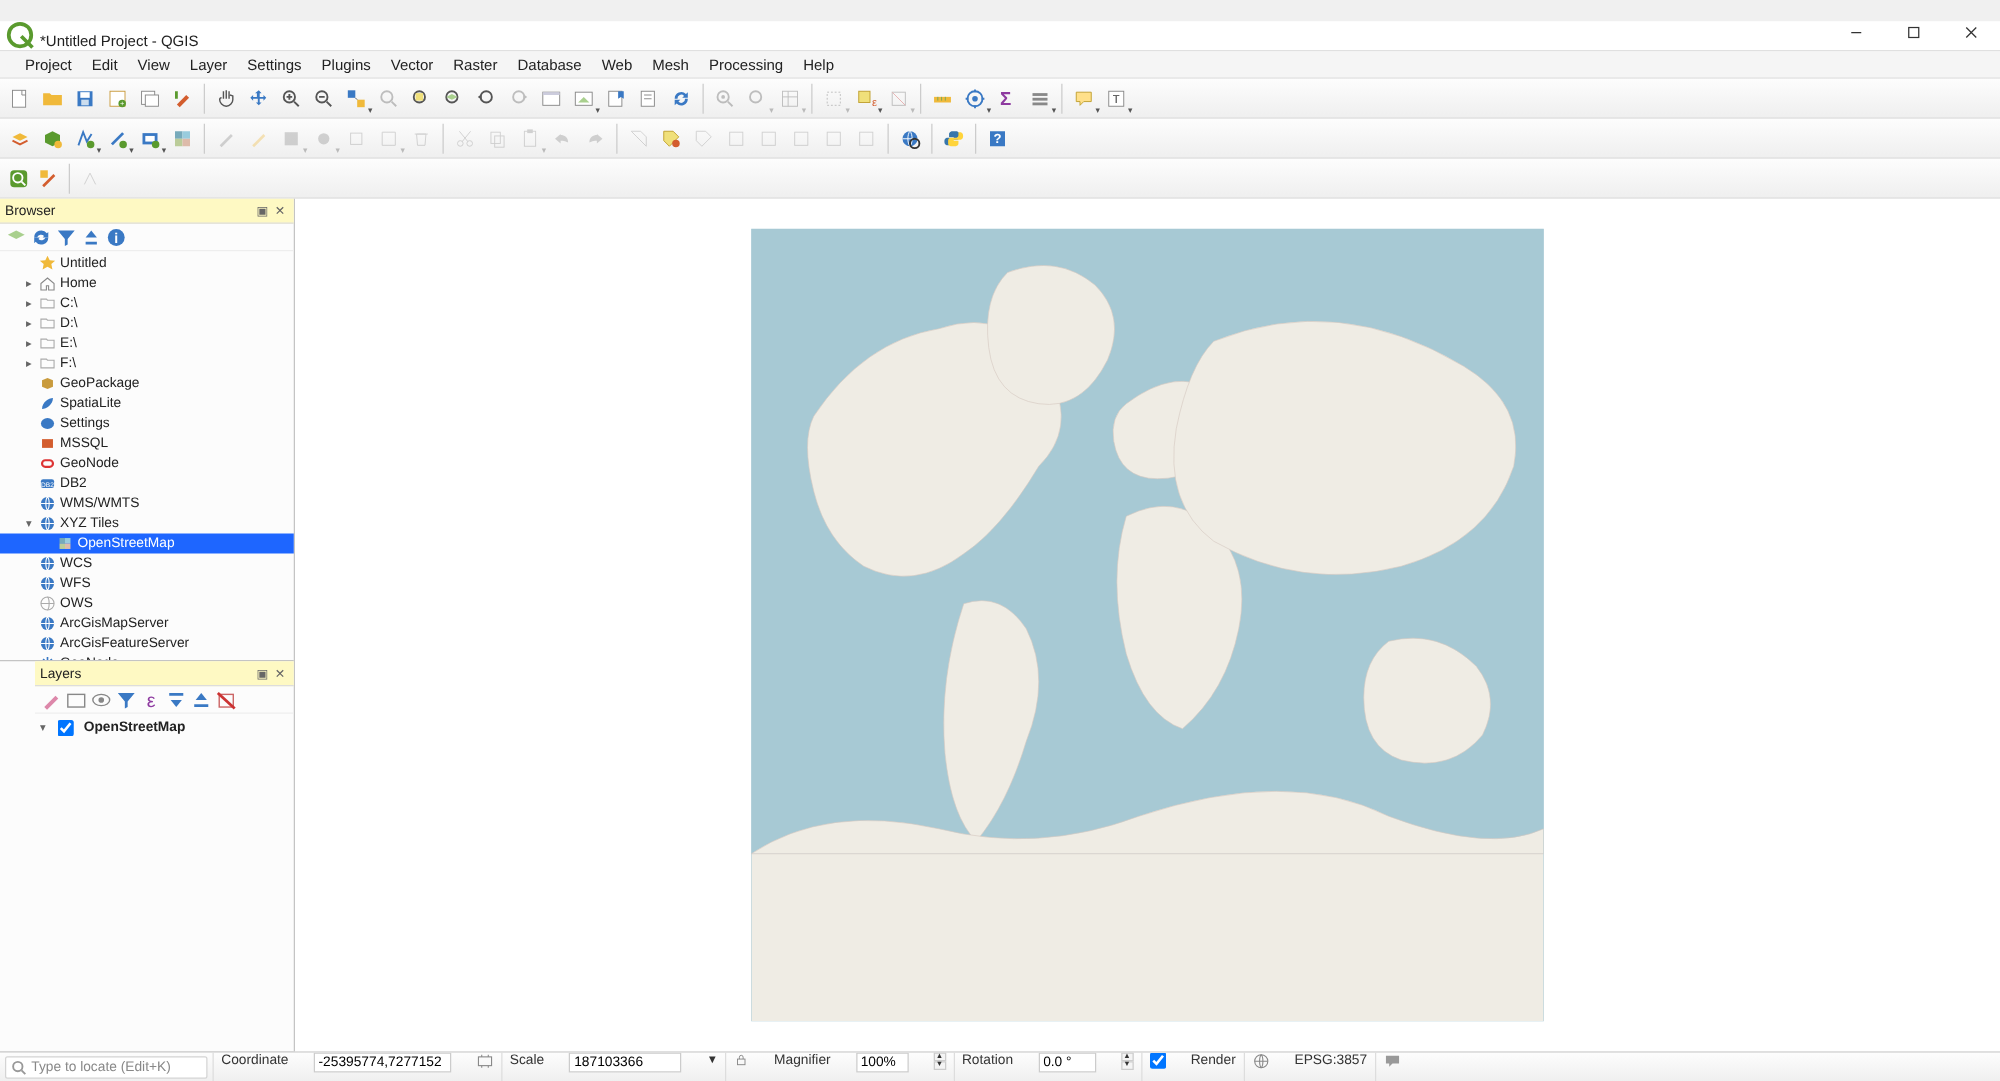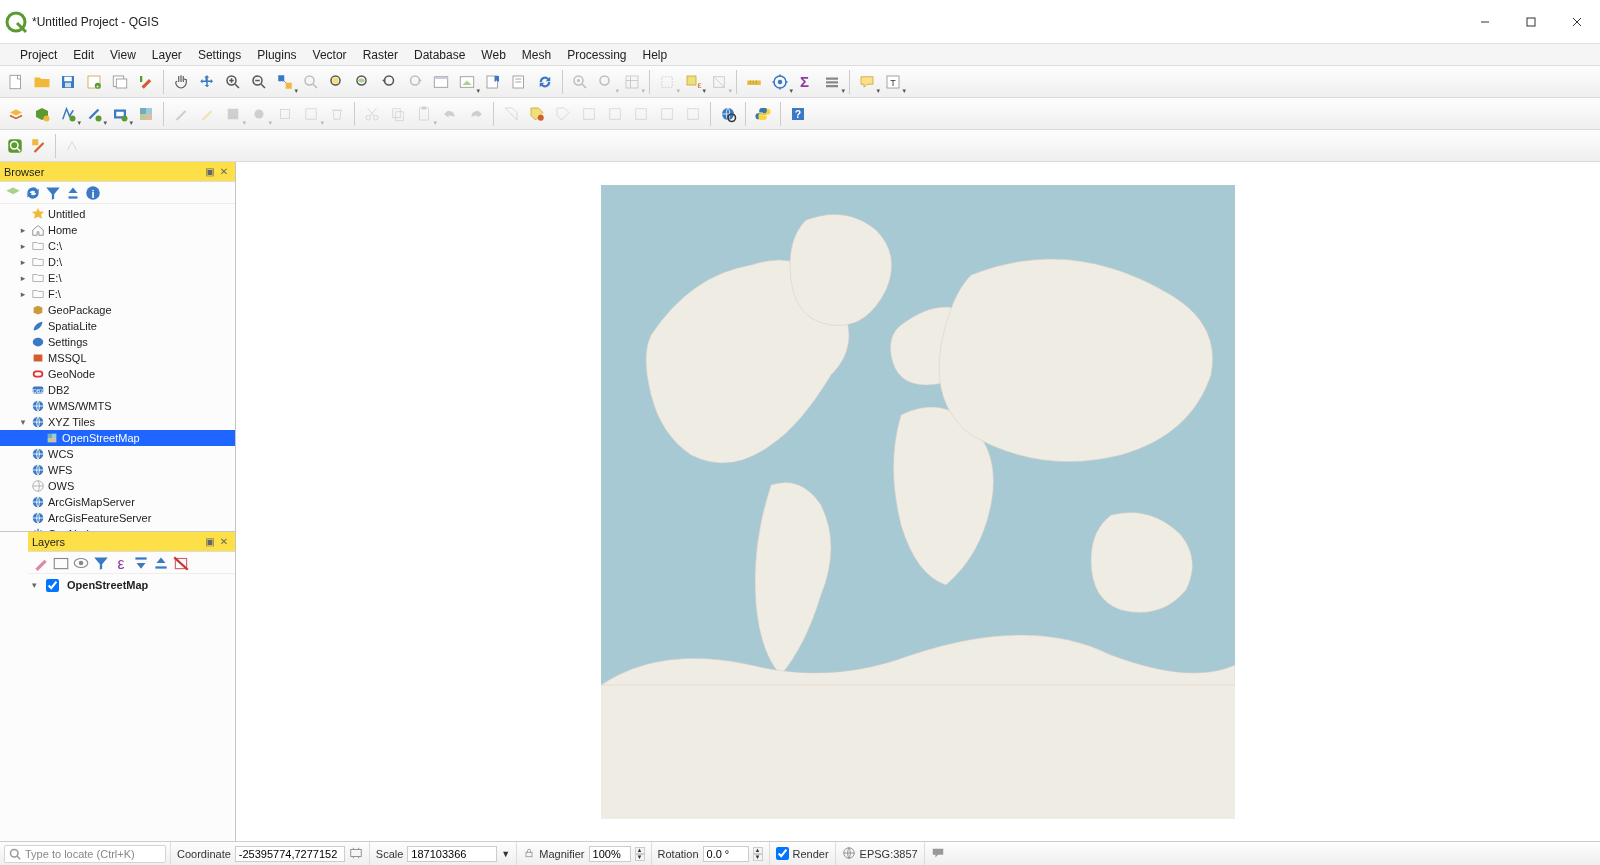--- a/index.html
+++ b/index.html
@@ -1,20 +1,20 @@
 <!DOCTYPE html>
 <html><head>
 <meta charset="utf-8">
 <style>
 * { margin:0; padding:0; box-sizing:border-box; font-family:"Segoe UI",Tahoma,sans-serif; }
 html,body { width:1600px; height:865px; overflow:hidden; background:#f0f0f0; }
 body { display:flex; flex-direction:column; font-size:12px; color:#222; }
 
 
-.titlebar { height:44px; background:#fff; display:flex; align-items:center; border-bottom:1px solid #e0e0e0; }
+.titlebar { height:24px; background:#fff; display:flex; align-items:flex-end; border-bottom:1px solid #e0e0e0;margin-top:17px; }
 .titlebar .q { width:24px; height:24px; margin:0 4px; display:flex; align-items:center; justify-content:center; }
 .titlebar .winctl { margin-left:auto; display:flex; }
 .titlebar .winctl div { width:46px; height:28px; display:flex; align-items:center; justify-content:center; }
 
 
 .menubar { height:22px; background:#f5f5f5; border-bottom:1px solid #ddd; display:flex; align-items:center; padding:0 12px; }
 .menubar span { padding:2px 8px; }
 
 
 .toolrow { height:32px; background:linear-gradient(#fdfdfd,#efefef); border-bottom:1px solid #dadada; display:flex; align-items:center; padding:0 4px; gap:2px; }
@@ -26,21 +26,21 @@
 
 
 .toolrow.small .tool { width:22px; height:22px; }
 
 
 .main { flex:1; display:flex; min-height:0; }
 .leftcol { width:236px; display:flex; flex-direction:column; border-right:1px solid #c4c4c4; background:#fcfcfc; }
 .panel { display:flex; flex-direction:column; min-height:0; }
 .panel.browser { flex:0 0 370px; border-bottom:1px solid #c4c4c4; }
 .panel.layers { flex:1;padding-left:28px; }
-.pheader { height:20px; display:flex; align-items:center; background:#fde047; border-bottom:1px solid #ddd; padding:0 4px; font-size:11px; }
+.pheader { height:20px; display:flex; align-items:center; background:#fef9c3; border-bottom:1px solid #ddd; padding:0 4px; font-size:11px; }
 .pheader .pbtns { margin-left:auto; display:flex; gap:0; }
 .pheader .pbtns span { width:14px; text-align:center; font-size:10px; color:#666; cursor:pointer; }
 .ptoolbar { height:22px; display:flex; align-items:center; gap:2px; padding:0 4px; border-bottom:1px solid #eee; }
 .ptoolbar .pt { width:18px; height:18px; display:flex; align-items:center; justify-content:center; }
 .tree { flex:1; overflow:auto; padding:2px 0; font-size:11px; }
 .node { display:flex; align-items:center; height:16px; padding:0 4px; gap:3px; white-space:nowrap; }
 .node .exp { width:10px; text-align:center; font-size:9px; color:#666; }
 .node .ico { width:14px; height:14px; display:flex; align-items:center; justify-content:center; }
 .node.selected { background:#1e66ff; color:#fff; }
 .node.selected .exp { color:#fff; }
@@ -49,21 +49,21 @@
 .layerrow { display:flex; align-items:center; height:18px; gap:4px; padding:2px 4px; font-size:11px; }
 .layerrow .exp { width:10px; font-size:9px; color:#666; }
 .layerrow input { margin:0; }
 .canvaswrap { flex:1; background:#fff; display:flex; align-items:center; justify-content:center; position:relative; }
 .map { width:634px; height:634px; background:#a7c9d4; position:relative; overflow:hidden; }
 
 
 .status { height:24px; background:linear-gradient(#fdfdfd,#efefef); border-top:1px solid #ccc; display:flex; align-items:center; font-size:11px; color:#333; }
 .status .locate { flex:0 0 162px; display:flex; align-items:center; border:1px solid #d4d4d4; border-radius:2px; background:#fff; height:18px; margin:0 4px; padding:0 4px; gap:4px; color:#888; }
 .status .msg { flex:1; padding:0 8px; }
-.status .grp { display:flex; align-items:center; gap:4px; padding:0 6px; border-left:1px solid #ddd; height:100%; }
+.status .grp { display:flex; align-items:flex-start; gap:20px; padding:0 6px; border-left:1px solid #ddd; height:100%; }
 .status input[type=text] { border:1px solid #ccc; background:#fff; height:16px; font-size:11px; padding:0 3px; }
 .status .spin { display:flex; flex-direction:column; }
 .status .spin span { width:10px; height:7px; border:1px solid #ccc; background:#f4f4f4; font-size:6px; line-height:5px; text-align:center; }
 
 
 .i-folder { fill:#f0b93a; }
 </style>
 </head>
 <body>
 
@@ -861,21 +861,21 @@
     </div>
   </div>
 </div>
 
 <div class="status">
   <div class="locate">
     <svg width="12" height="12" viewBox="0 0 16 16">
         <circle cx="7" cy="7" r="5" fill="none" stroke="#999" stroke-width="2"></circle>
         <line x1="11" y1="11" x2="15" y2="15" stroke="#999" stroke-width="2"></line>
       </svg>
-    <span>Type to locate (Ctrl+K)</span>
+    <span>Type to locate (Edit+K)</span>
   </div>
   <div class="grp">
     <span>Coordinate</span>
     <input type="text" style="width: 110px;" value="-25395774,7277152">
     <span><svg width="14" height="14" viewBox="0 0 16 16">
           <rect x="2" y="4" width="12" height="8" fill="none" stroke="#888"></rect>
           <path d="M5 2v2M11 2v2M5 12v2M11 12v2" stroke="#888"></path>
         </svg></span>
   </div>
   <div class="grp">

